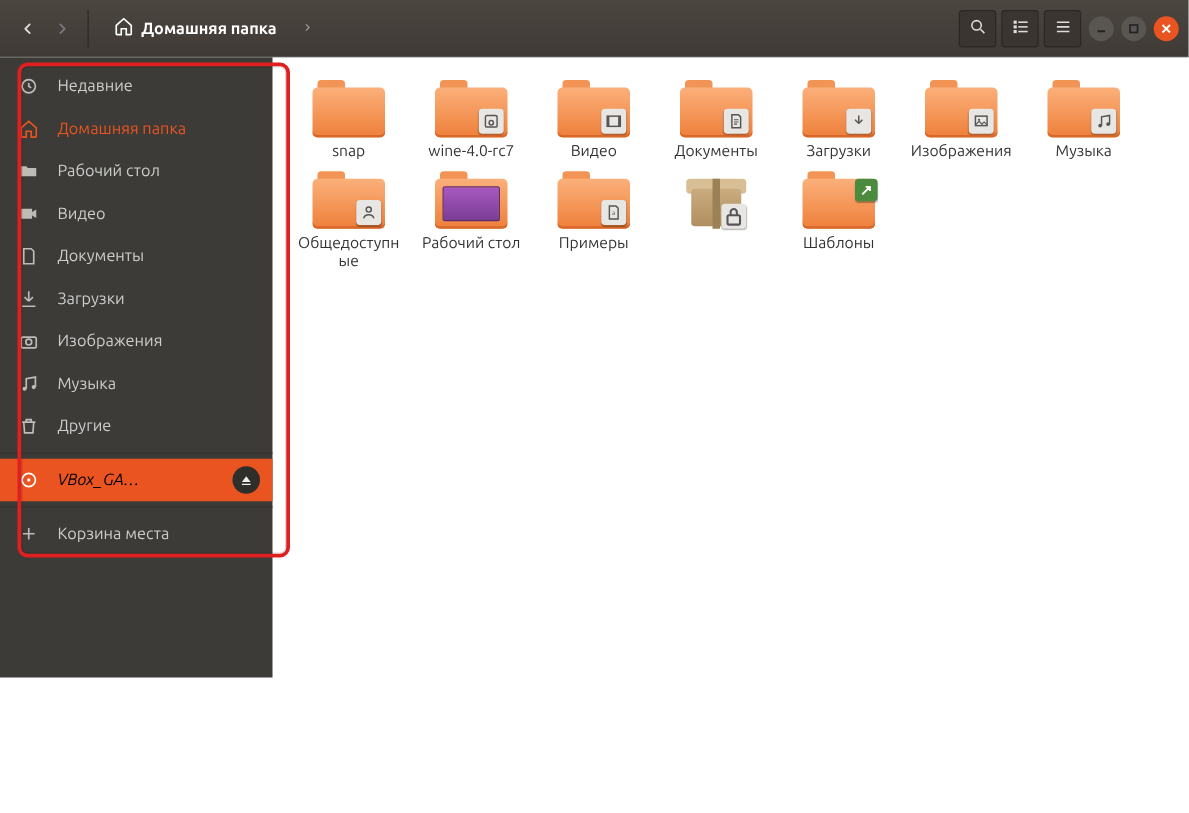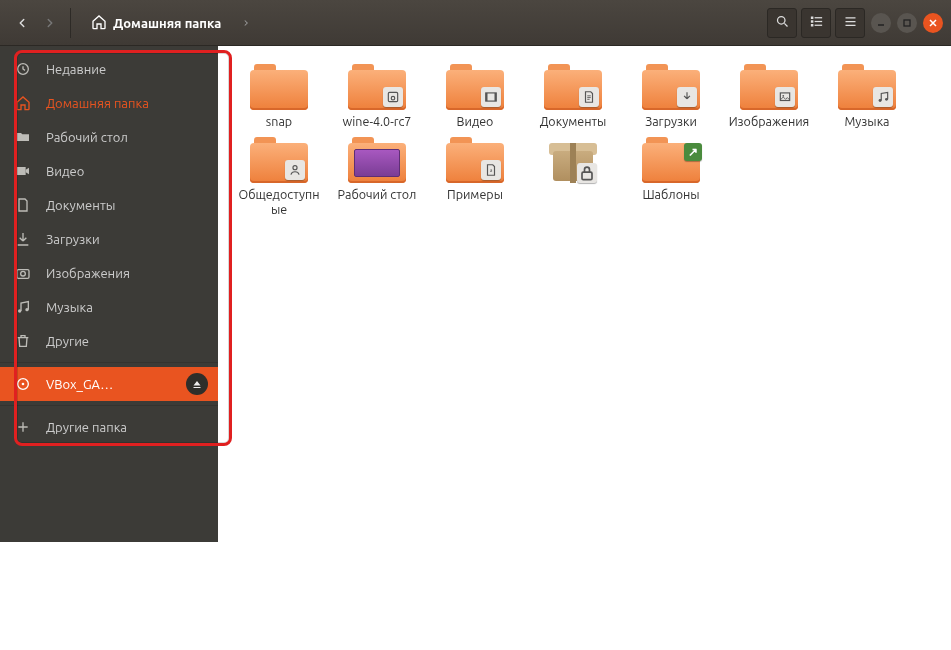--- a/index.html
+++ b/index.html
@@ -23,21 +23,21 @@
   .win-close { background: #e95420; color: #fff; }
 
   .body { flex: 1; display: flex; min-height: 0; }
 
   
   .sidebar { width: 218px; background: #3c3b37; color: #ccc; display: flex; flex-direction: column; padding-top: 6px; position: relative; }
   .side-item { display: flex; align-items: center; height: 34px; padding: 0 14px; gap: 14px; position: relative; }
   .side-item .ico { width: 18px; display: flex; justify-content: center; color: #bdbcb7; }
   .side-item.current { color: #e95420; }
   .side-item.current .ico { color: #e95420; }
-  .side-item.selected { background: #e95420; color: #ffffff; }
+  .side-item.selected { background: #e95420; color: #000000; font-style: italic; }
   .side-item.selected .ico { color: #fff; }
   .side-bar-divider { height: 1px; background: #34332f; margin: 4px 0; }
   .eject-pill { position: absolute; right: 10px; width: 22px; height: 22px; border-radius: 11px; background: #2f2e2a; display: flex; align-items: center; justify-content: center; }
   .eject-pill svg path { fill: #eee; }
 
   .highlight-box { position: absolute; pointer-events: none; border: 3px solid #e02020; border-radius: 8px; left: 14px; top: 50px; width: 218px; height: 396px; box-shadow: 0 0 0 1px rgba(0,0,0,0.15) inset; }
 
   
   .content { flex: 1; background: #fff; padding: 18px 14px; overflow: auto; }
   .grid { display: grid; grid-template-columns: repeat(7, 94px); gap: 8px 4px; align-content: start; }
@@ -236,21 +236,21 @@
             </svg>
         </span>
       </div>
       <div class="side-bar-divider"></div>
       <div class="side-item">
         <span class="ico">
             <svg width="16" height="16" viewBox="0 0 24 24">
               <path d="M12 5v14M5 12h14" stroke="currentColor" stroke-width="2"></path>
             </svg>
           </span>
-        <span>Другие папка</span>
+        <span>Корзина места</span>
       </div>
     </div>
 
     <div class="content">
       <div class="grid" id="file-grid">
           <div class="file">
             <div class="folder-ico">
               <div class="ftab"></div>
               <div class="fbody"></div>
             </div>

